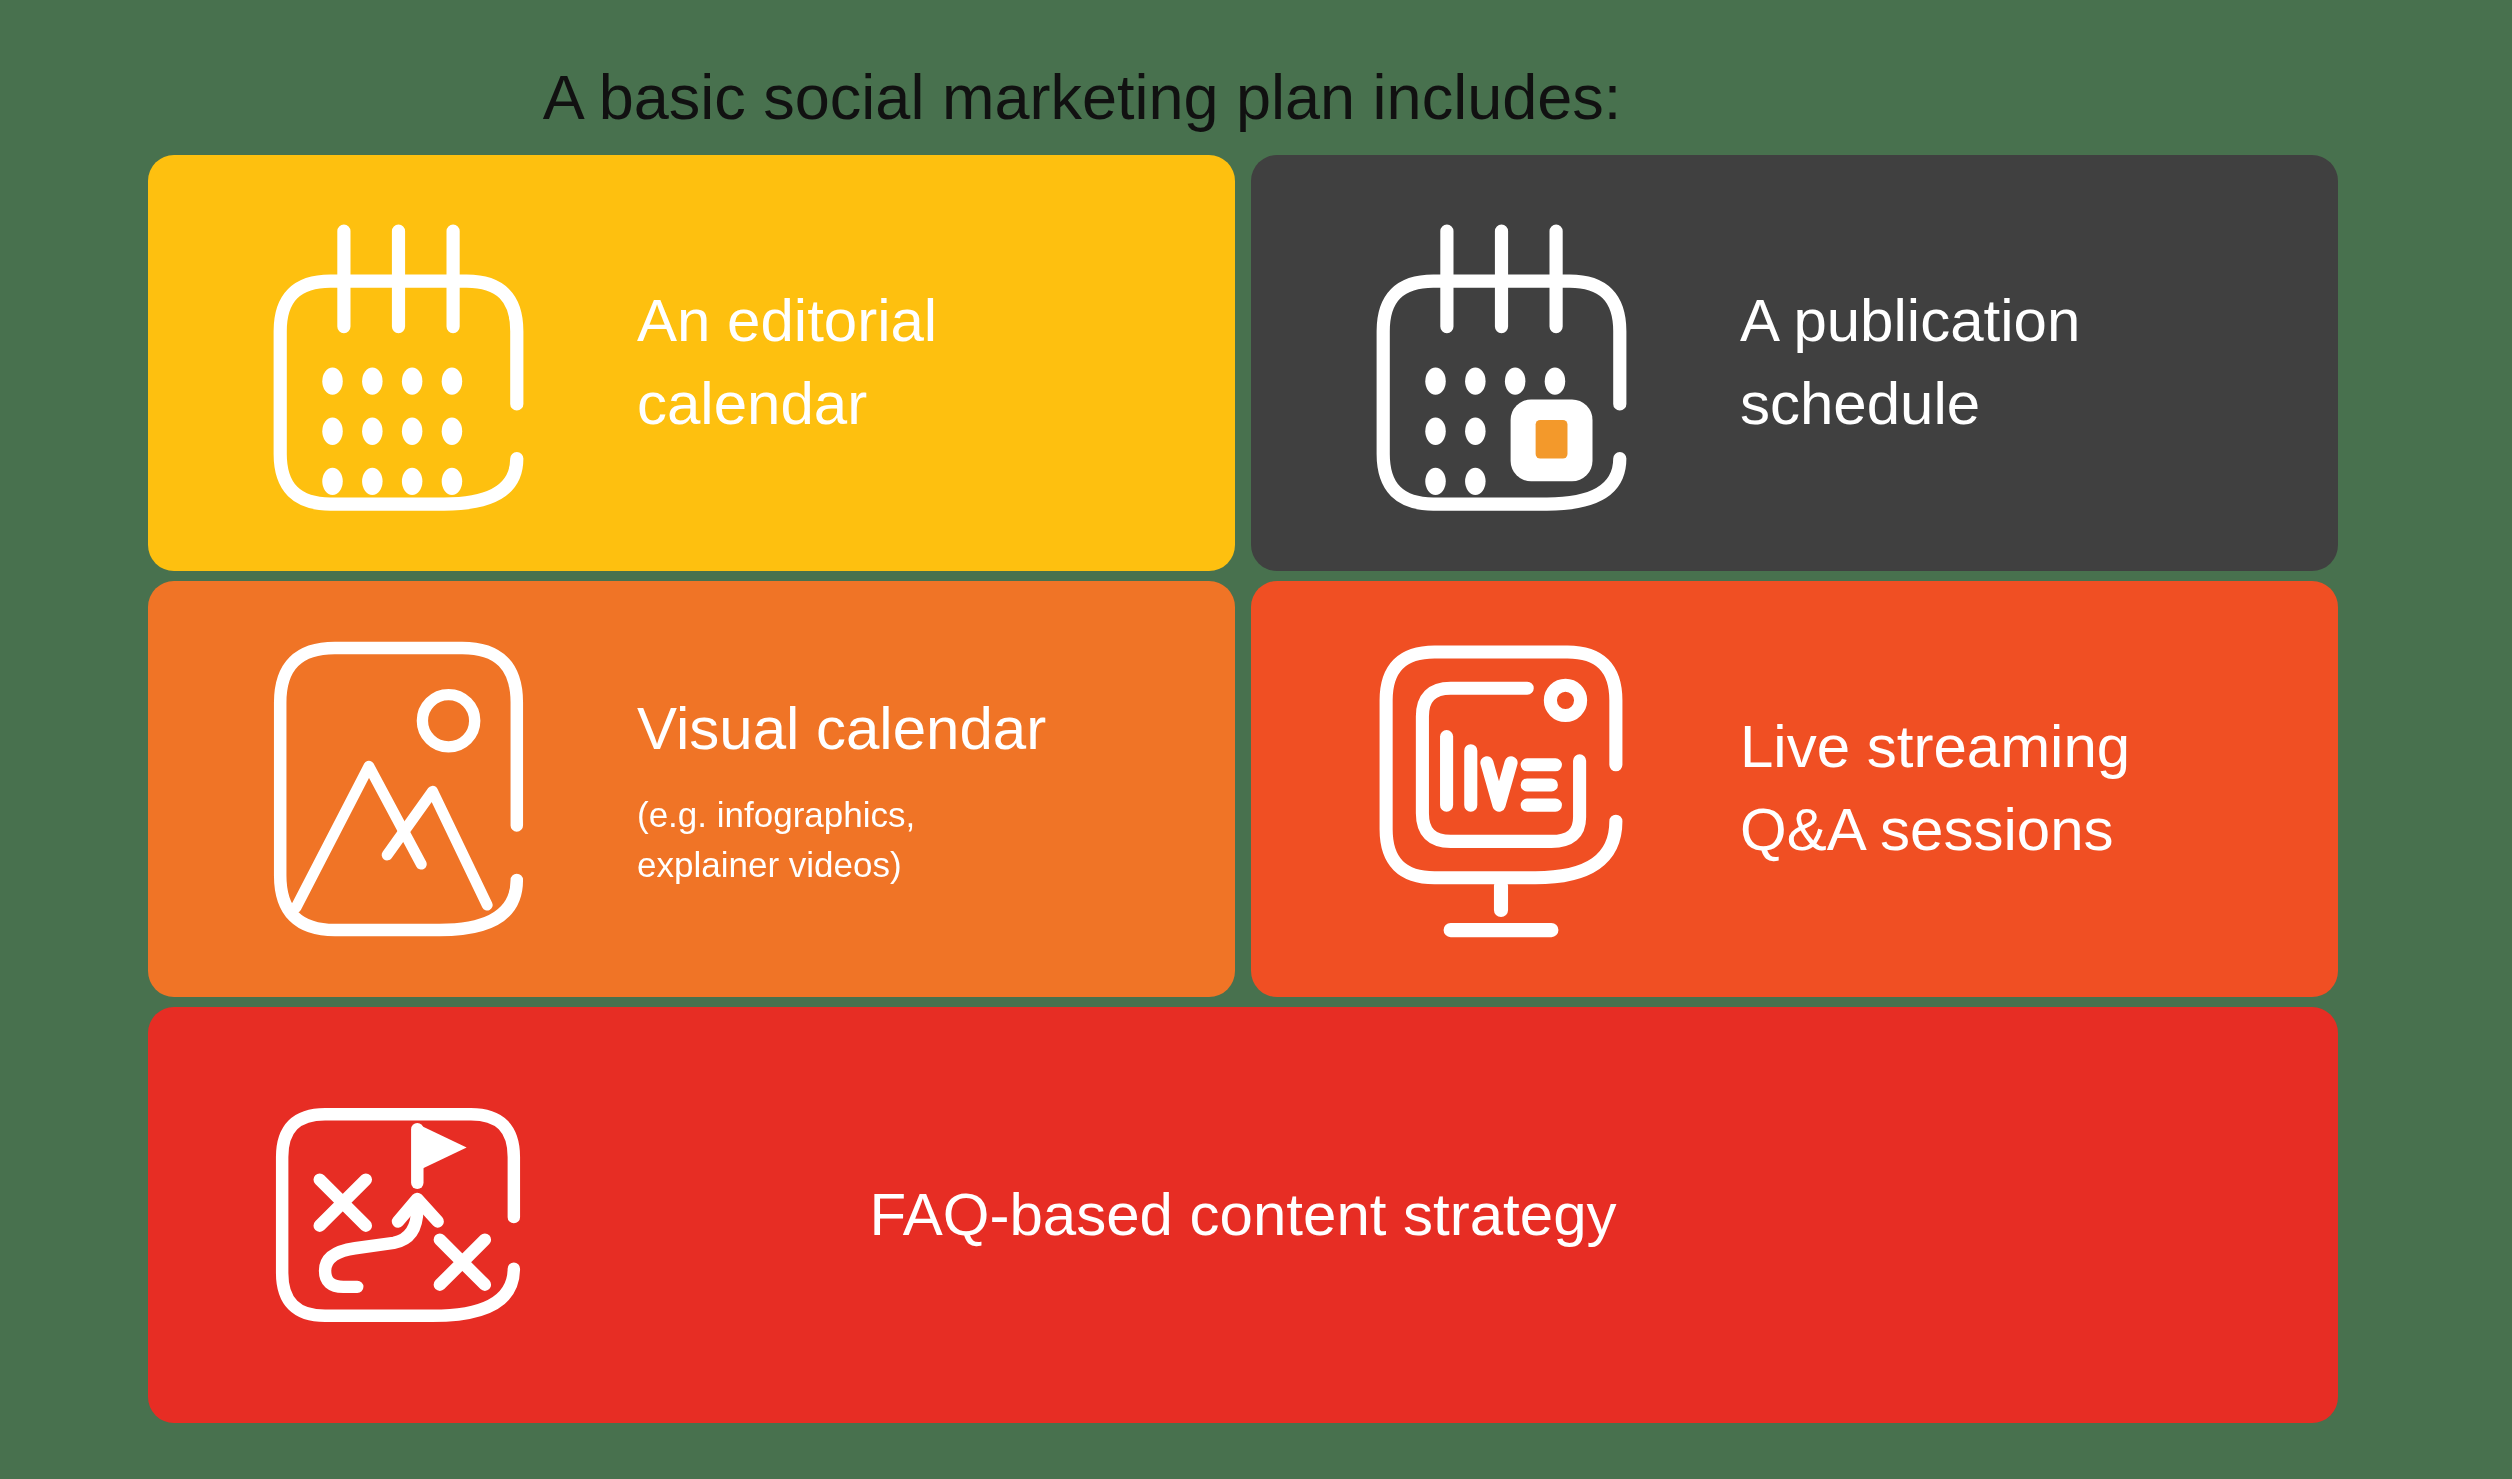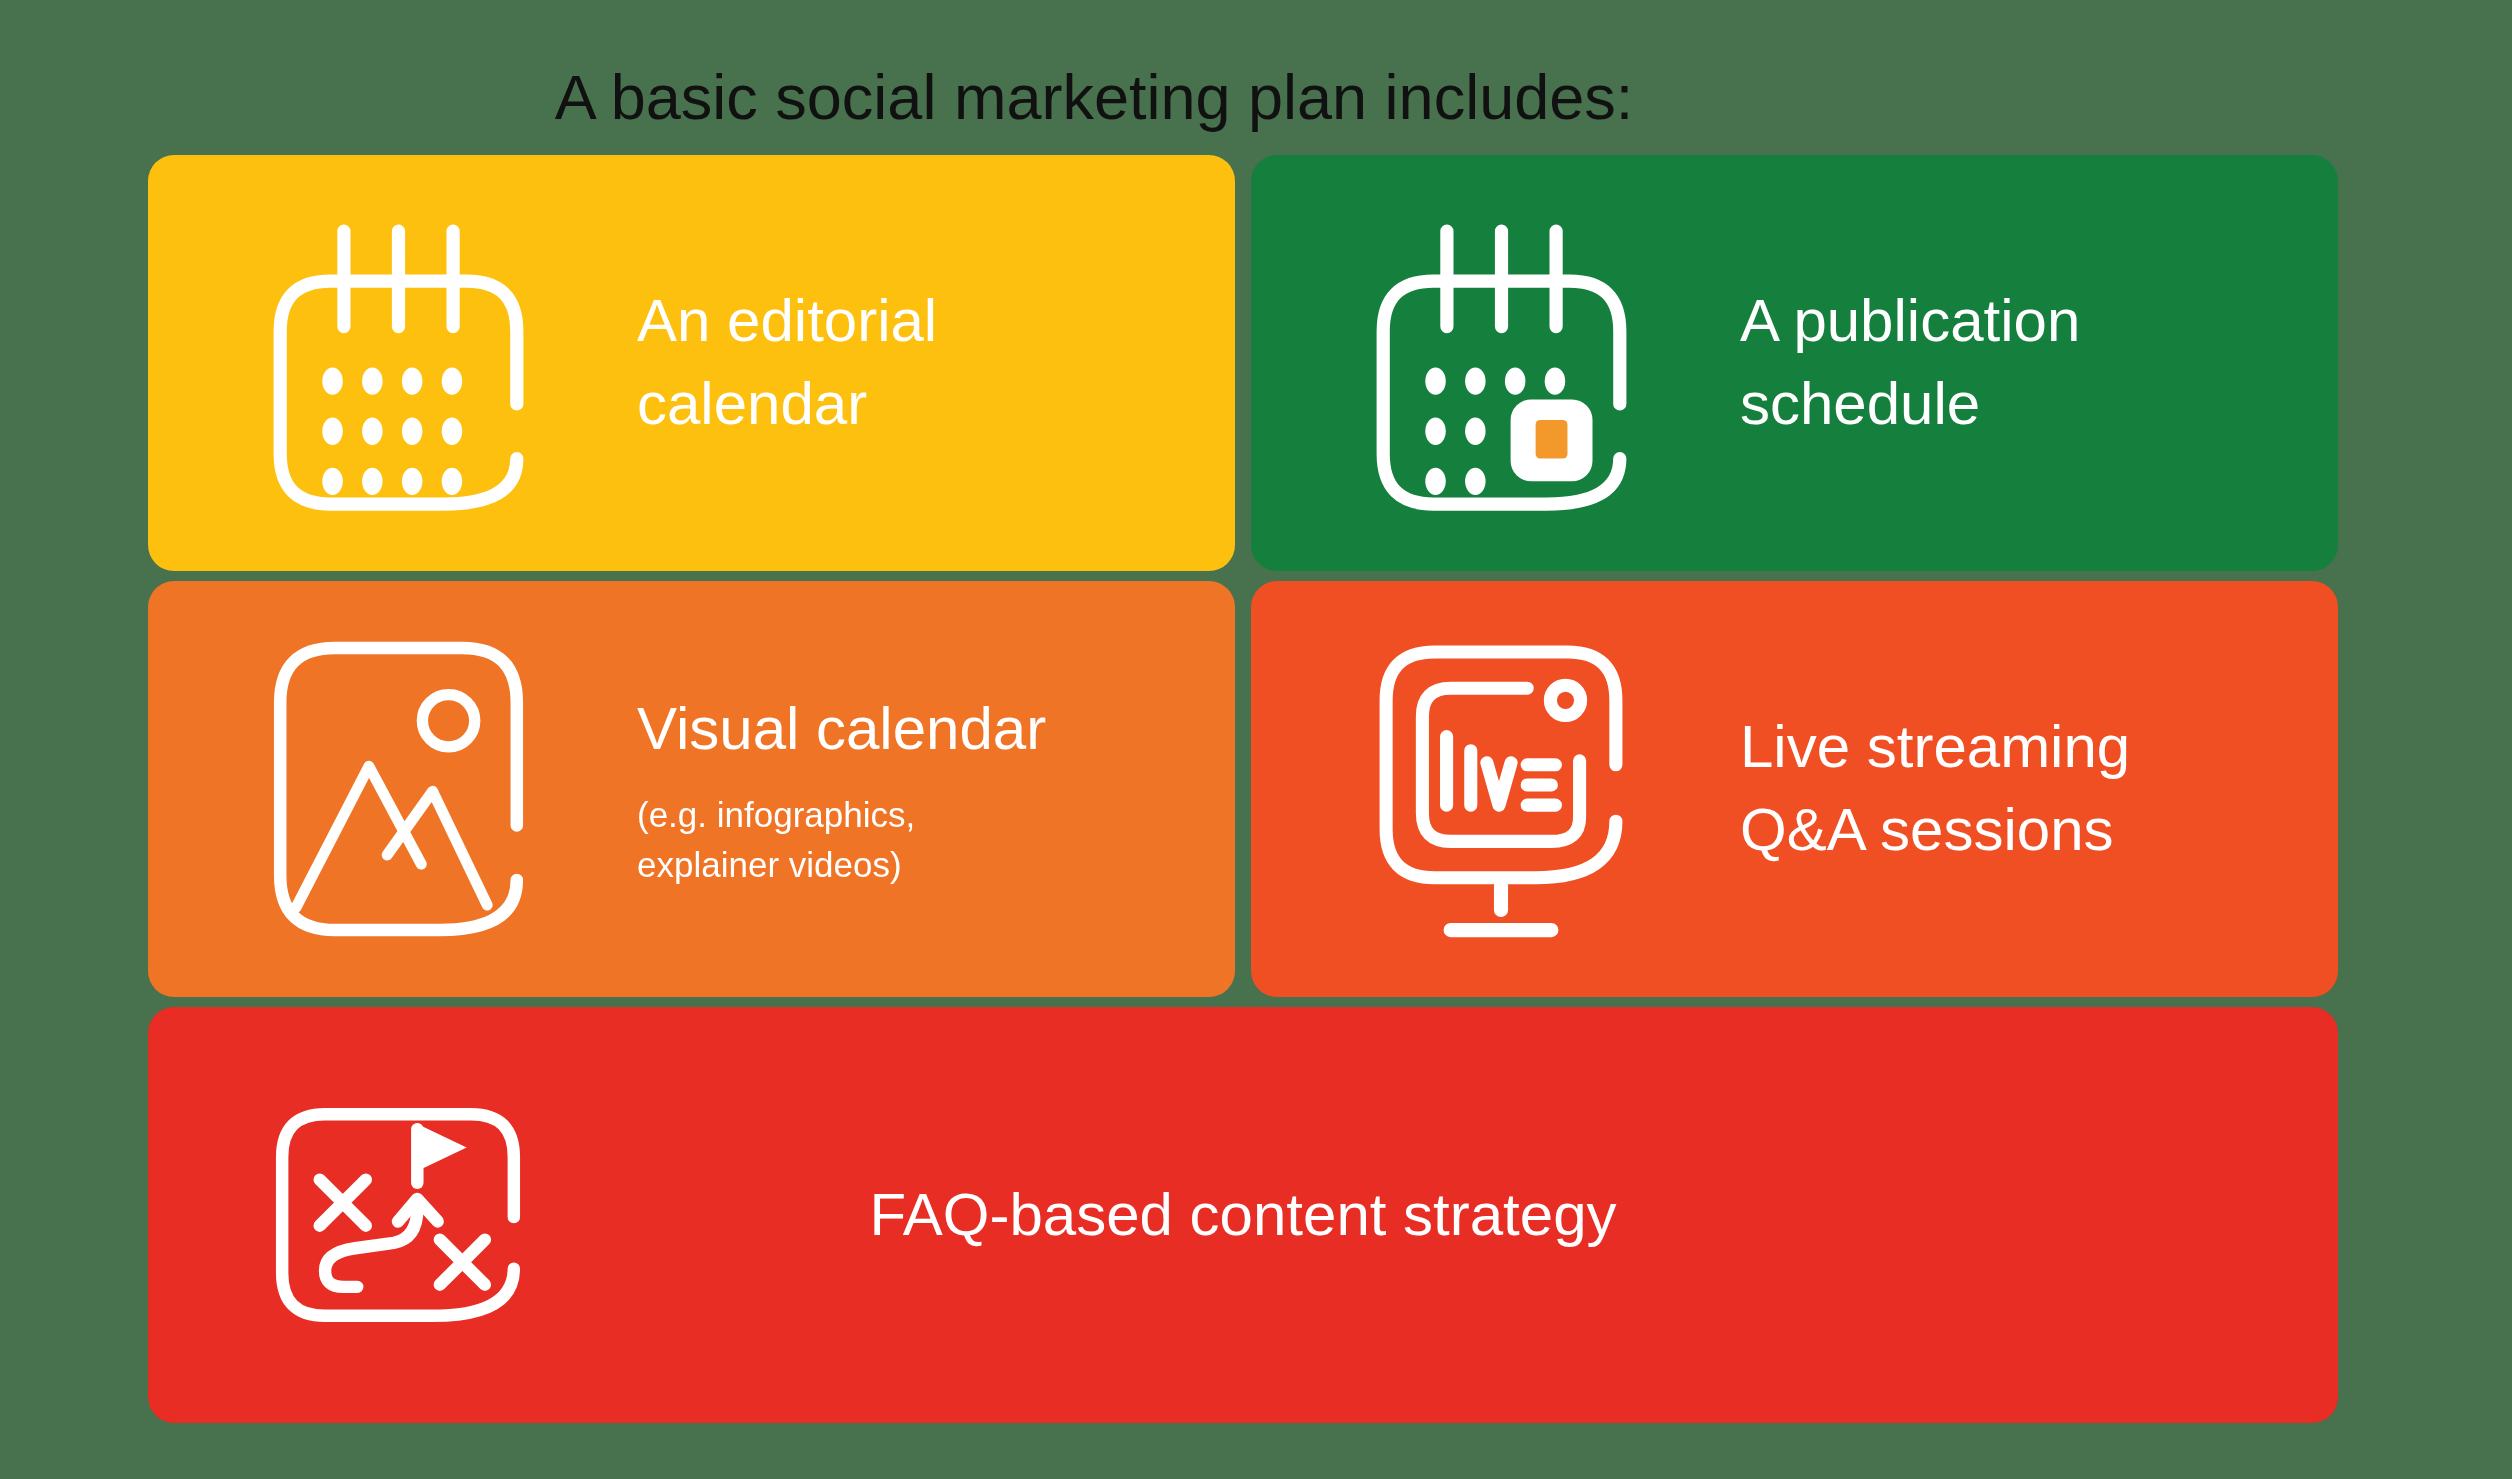--- a/index.html
+++ b/index.html
@@ -2,21 +2,21 @@
 <html style="font-size:11.5px"><head>
 <meta charset="utf-8">
 <style>
   html,body{
     margin:0; padding:0;
     width:2512px; height:1480px;
     background:#48714E;
     overflow:hidden;
     font-family:"Liberation Sans", sans-serif;
   }
-  .stage{position:relative; width:2164px; height:1480px;padding-left:24px;}
+  .stage{position:relative; width:2164px; height:1480px;}
 
   .title{
     position:absolute; top:16px; left:0; width:100%;
     text-align:center;
     font-size:63px; font-weight:500; line-height:1.25;
     color:#111111; letter-spacing:0;
   }
 
   .cards{
     position:absolute; left:148px; top:155px;
@@ -88,21 +88,21 @@
               <ellipse cx="83.5" cy="122" rx="4.5" ry="6"></ellipse>
           </g>
         </svg>
       </span>
       <div class="card-text">
         <div class="card-label">An editorial
 calendar</div>
       </div>
     </article>
 
-    <article class="card" style="background-color: #15803d;">
+    <article class="card" style="background-color: #404040;">
       <span class="icon-box">
         <svg width="273" height="319" viewBox="0 0 120 140" fill="none" stroke="#ffffff" stroke-linecap="round" stroke-linejoin="round">
           <path d="M112,88 L112,56 Q112,34 90,34 L30,34 Q8,34 8,56 L8,110 Q8,132 30,132 L80,132 Q112,132 112,112" stroke-width="5.8"></path>
           <path d="M36,12 V54 M60,12 V54 M84,12 V54" stroke-width="5.8"></path>
           <g fill="#ffffff" stroke="none">
             <ellipse cx="31" cy="78" rx="4.5" ry="6"></ellipse>
               <ellipse cx="48.5" cy="78" rx="4.5" ry="6"></ellipse>
               <ellipse cx="66" cy="78" rx="4.5" ry="6"></ellipse>
               <ellipse cx="83.5" cy="78" rx="4.5" ry="6"></ellipse>
             <ellipse cx="31" cy="100" rx="4.5" ry="6"></ellipse>

